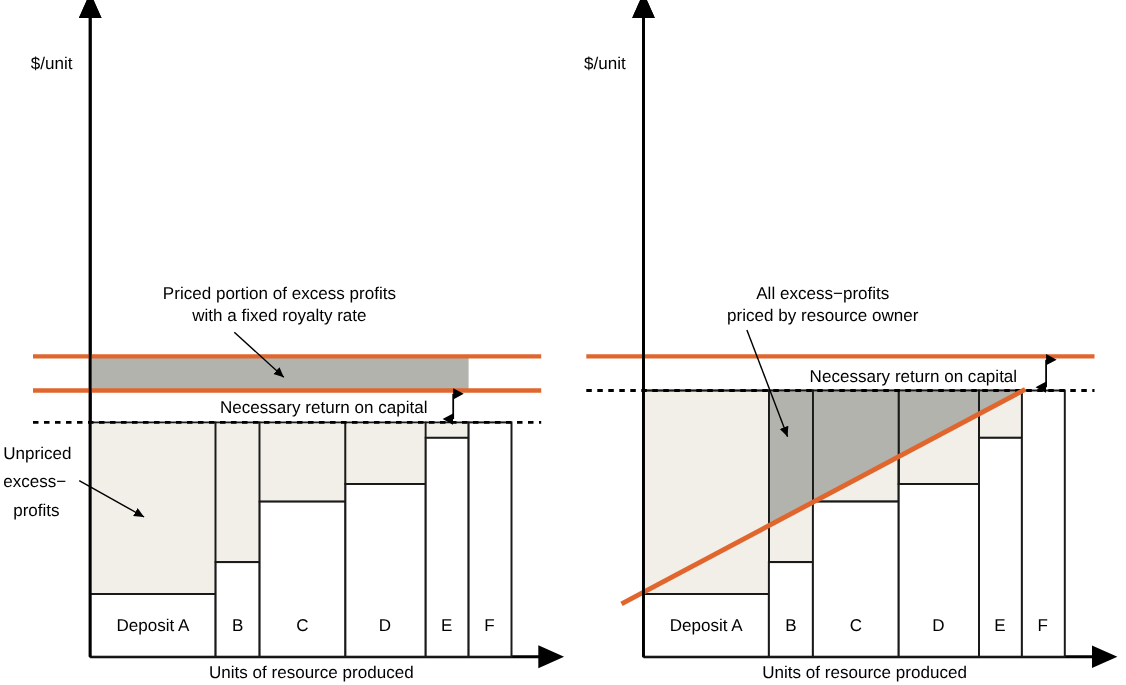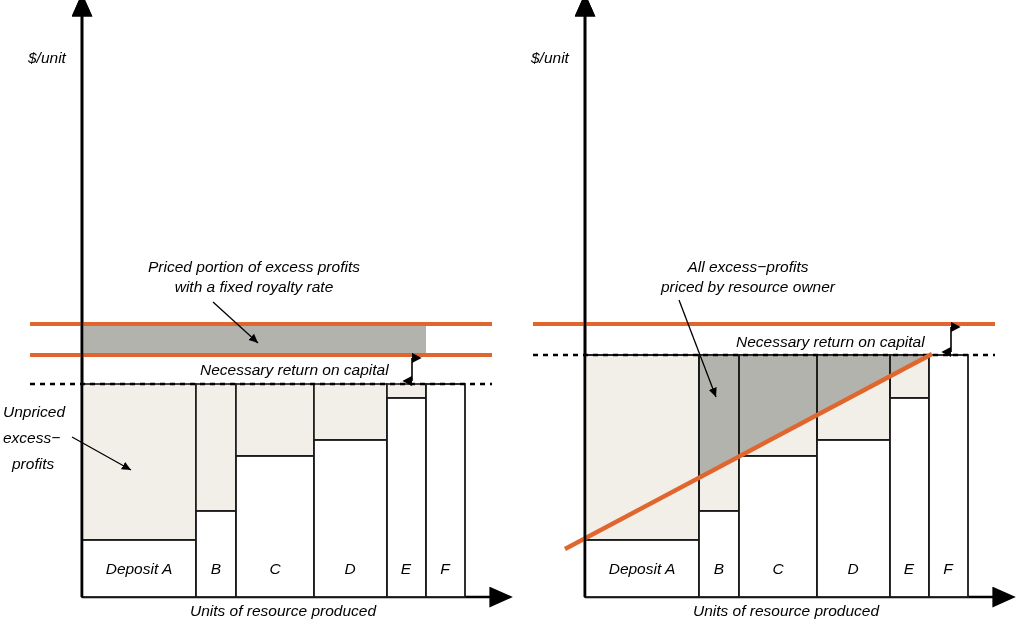--- a/index.html
+++ b/index.html
@@ -1,18 +1,18 @@
 <!DOCTYPE html>
 <html><head>
 <meta charset="utf-8">
 <style>
   html,body{margin:0;padding:0;background:#ffffff;}
   body{width:1024px;height:623px;overflow:hidden;
        font-family:"Liberation Sans","DejaVu Sans",sans-serif;color:#000;}
-  #stage{position:relative;width:1024px;height:439px;font-style:italic;}
+  #stage{position:relative;width:1024px;height:439px;}
   svg{display:block;}
   .txt{font-family:"Liberation Sans","DejaVu Sans",sans-serif;fill:#000;}
 </style>
 </head>
 <body>
 
 <div id="stage">
 <svg width="1024" height="623" viewBox="0 0 1024 623" xmlns="http://www.w3.org/2000/svg">
 
   <defs>

